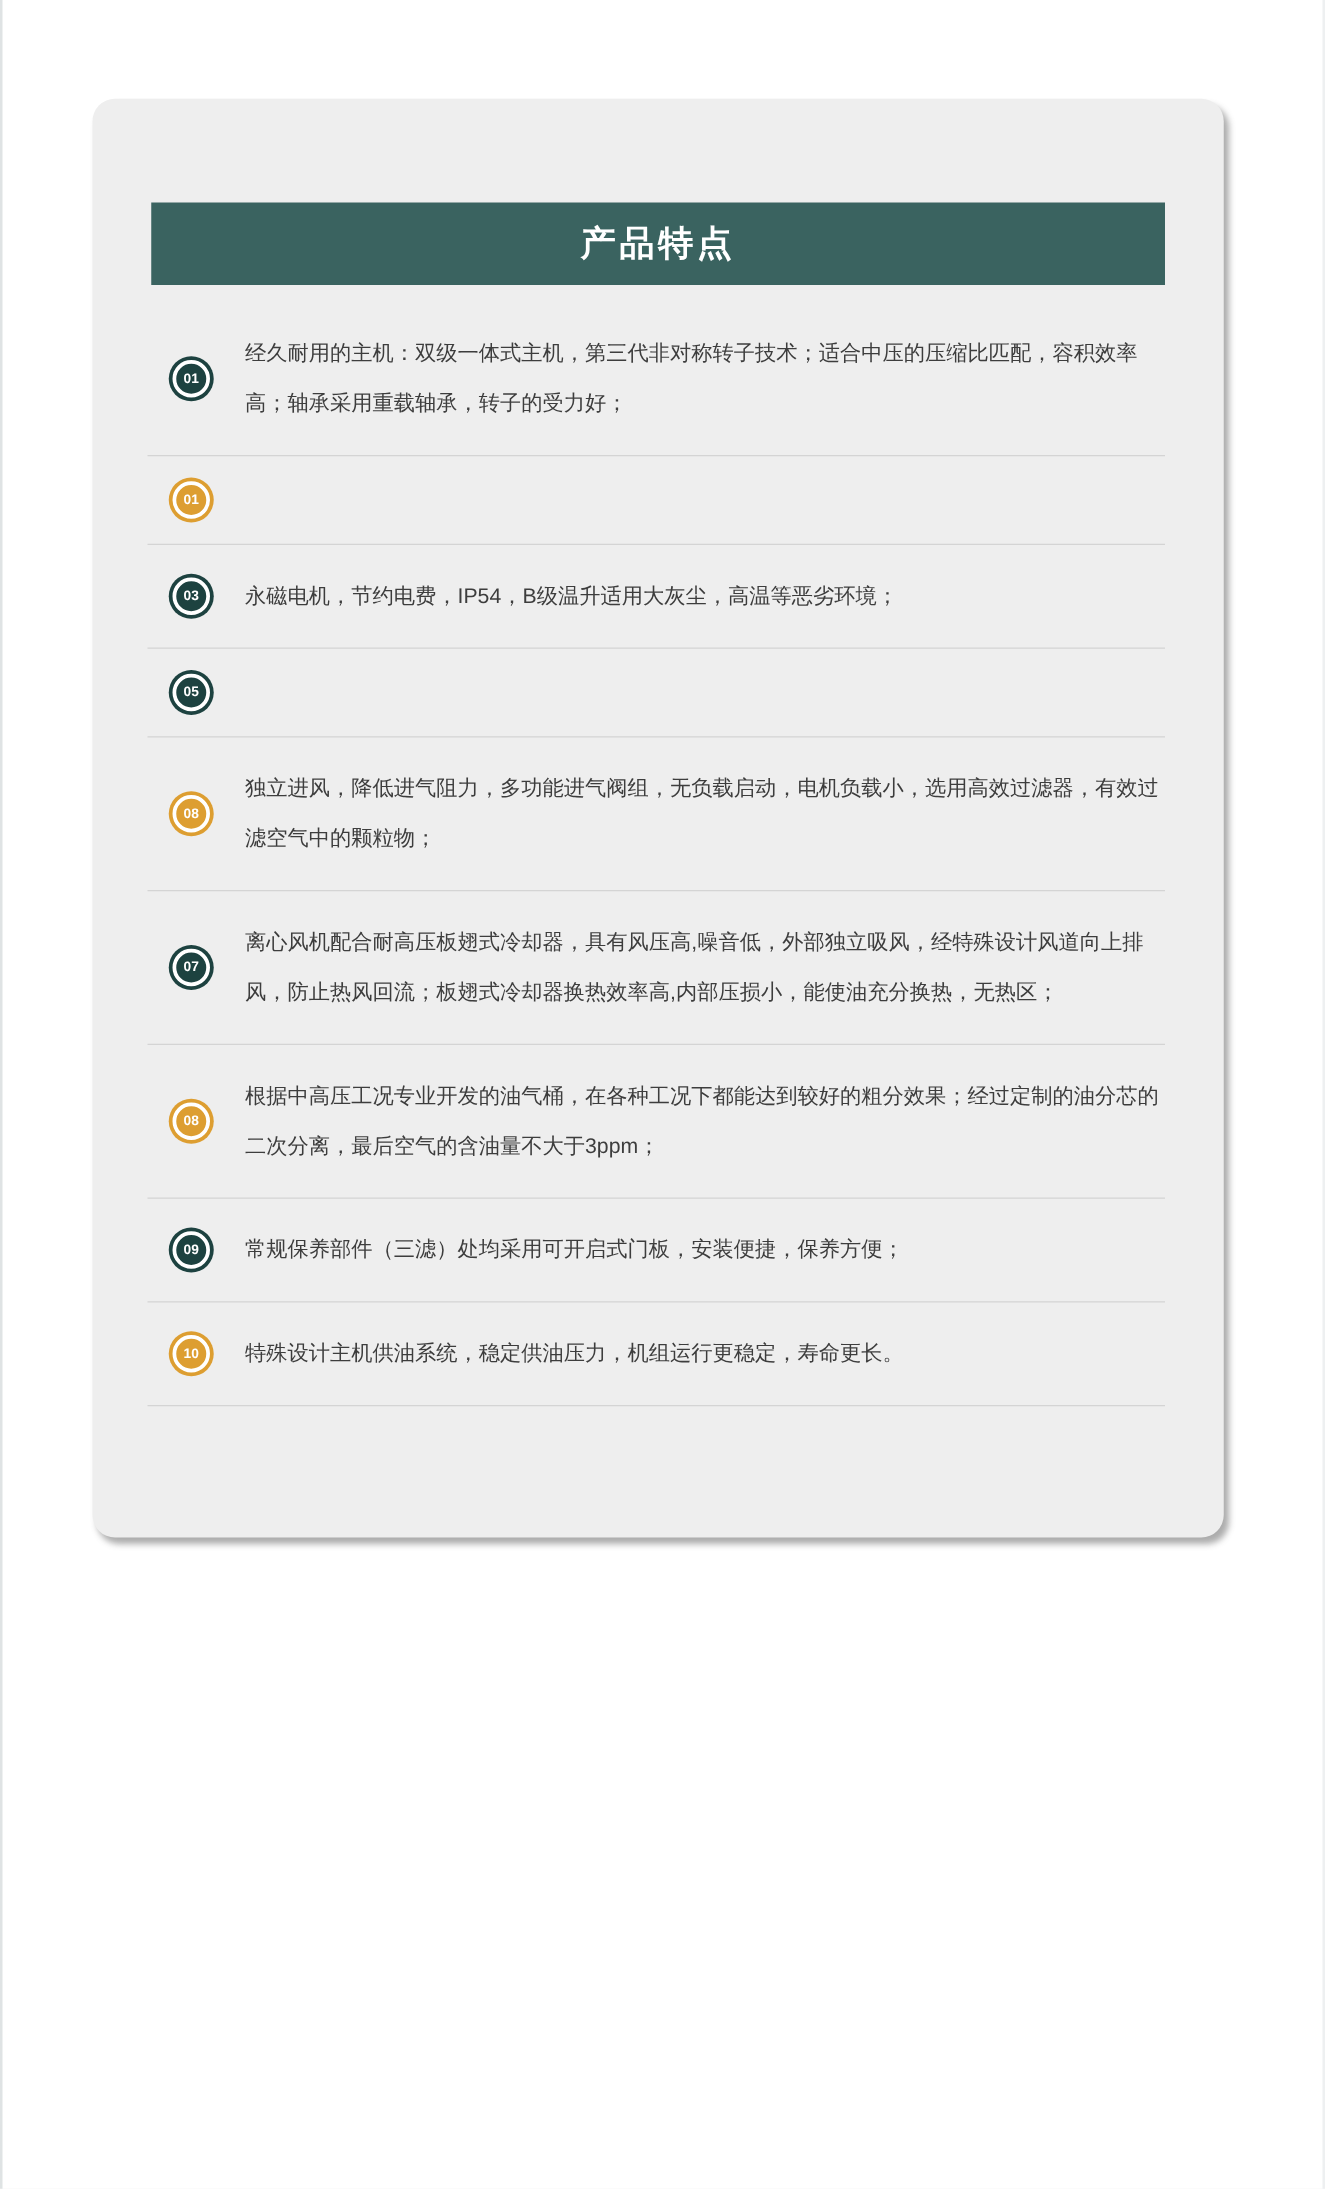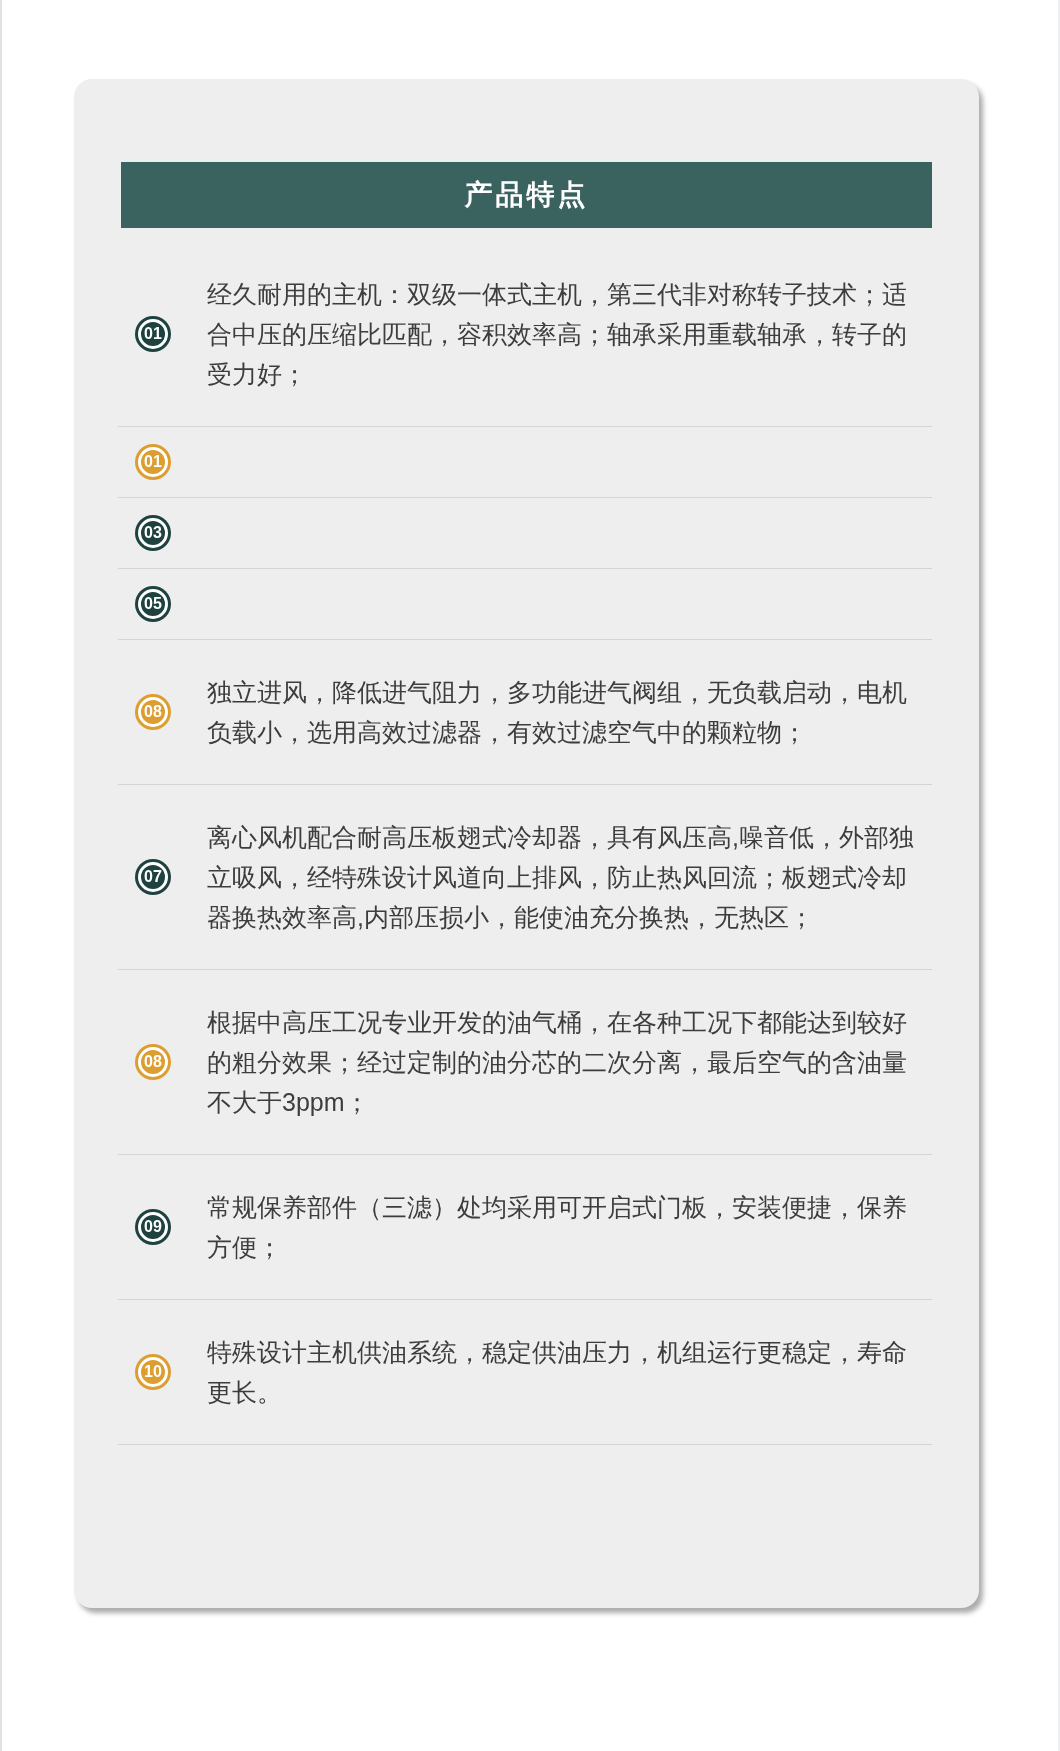--- a/index.html
+++ b/index.html
@@ -13,21 +13,21 @@
     border-left: 2px solid #dfe3e4;
     border-right: 2px solid #eef0f1;
     overflow: hidden;
   }
 
   .card {
     position: absolute;
     left: 72px;
     top: 79px;
     width: 905px;
-    height: 1529px;
+    height: 1151px;
     background: var(--card-bg, #eeeeee);
     border-radius: 18px;
     box-shadow: 4px 5px 5px rgba(70, 70, 70, 0.45);
     box-sizing: border-box;
   }
 
   .header-bar {
     margin: 83px 47px 14px 47px;
     height: 66px;
     background: var(--header-bg, #3a6360);
@@ -62,37 +62,37 @@
     margin-left: 20px;
     margin-right: 27px;
     border-radius: 50%;
     border: 3px solid #ffffff;
     display: flex;
     align-items: center;
     justify-content: center;
   }
   .badge span {
     color: #ffffff;
-    font-size: 16px;
+    font-size: 11px;
     font-weight: bold;
     line-height: 1;
   }
   .badge.teal {
     background: var(--teal, #1d4240);
     box-shadow: 0 0 0 3px var(--teal, #1d4240);
   }
   .badge.orange {
     background: var(--orange, #dd9e31);
     box-shadow: 0 0 0 3px var(--orange, #dd9e31);
   }
 
   .txt {
-    margin: 12px;
+    margin: 1px;
     width: 737px;
-    font-size: 25px;
+    font-size: 17px;
     line-height: 40px;
     color: var(--text, #3d3d3d);
     word-break: break-all;
   }
 </style>
 </head>
 <body>
 
 <div class="card">
 
@@ -112,20 +112,21 @@
     <div class="item">
       <div class="badge orange">
         <span>01</span>
       </div>
     </div>
 
     <div class="item">
       <div class="badge teal">
         <span>03</span>
       </div>
+      <p class="txt">永磁电机，节约电费，IP54，B级温升适用大灰尘，高温等恶劣环境；</p>
     </div>
 
 
     <div class="item">
       <div class="badge teal">
         <span>05</span>
       </div>
     </div>
 
     <div class="item">

